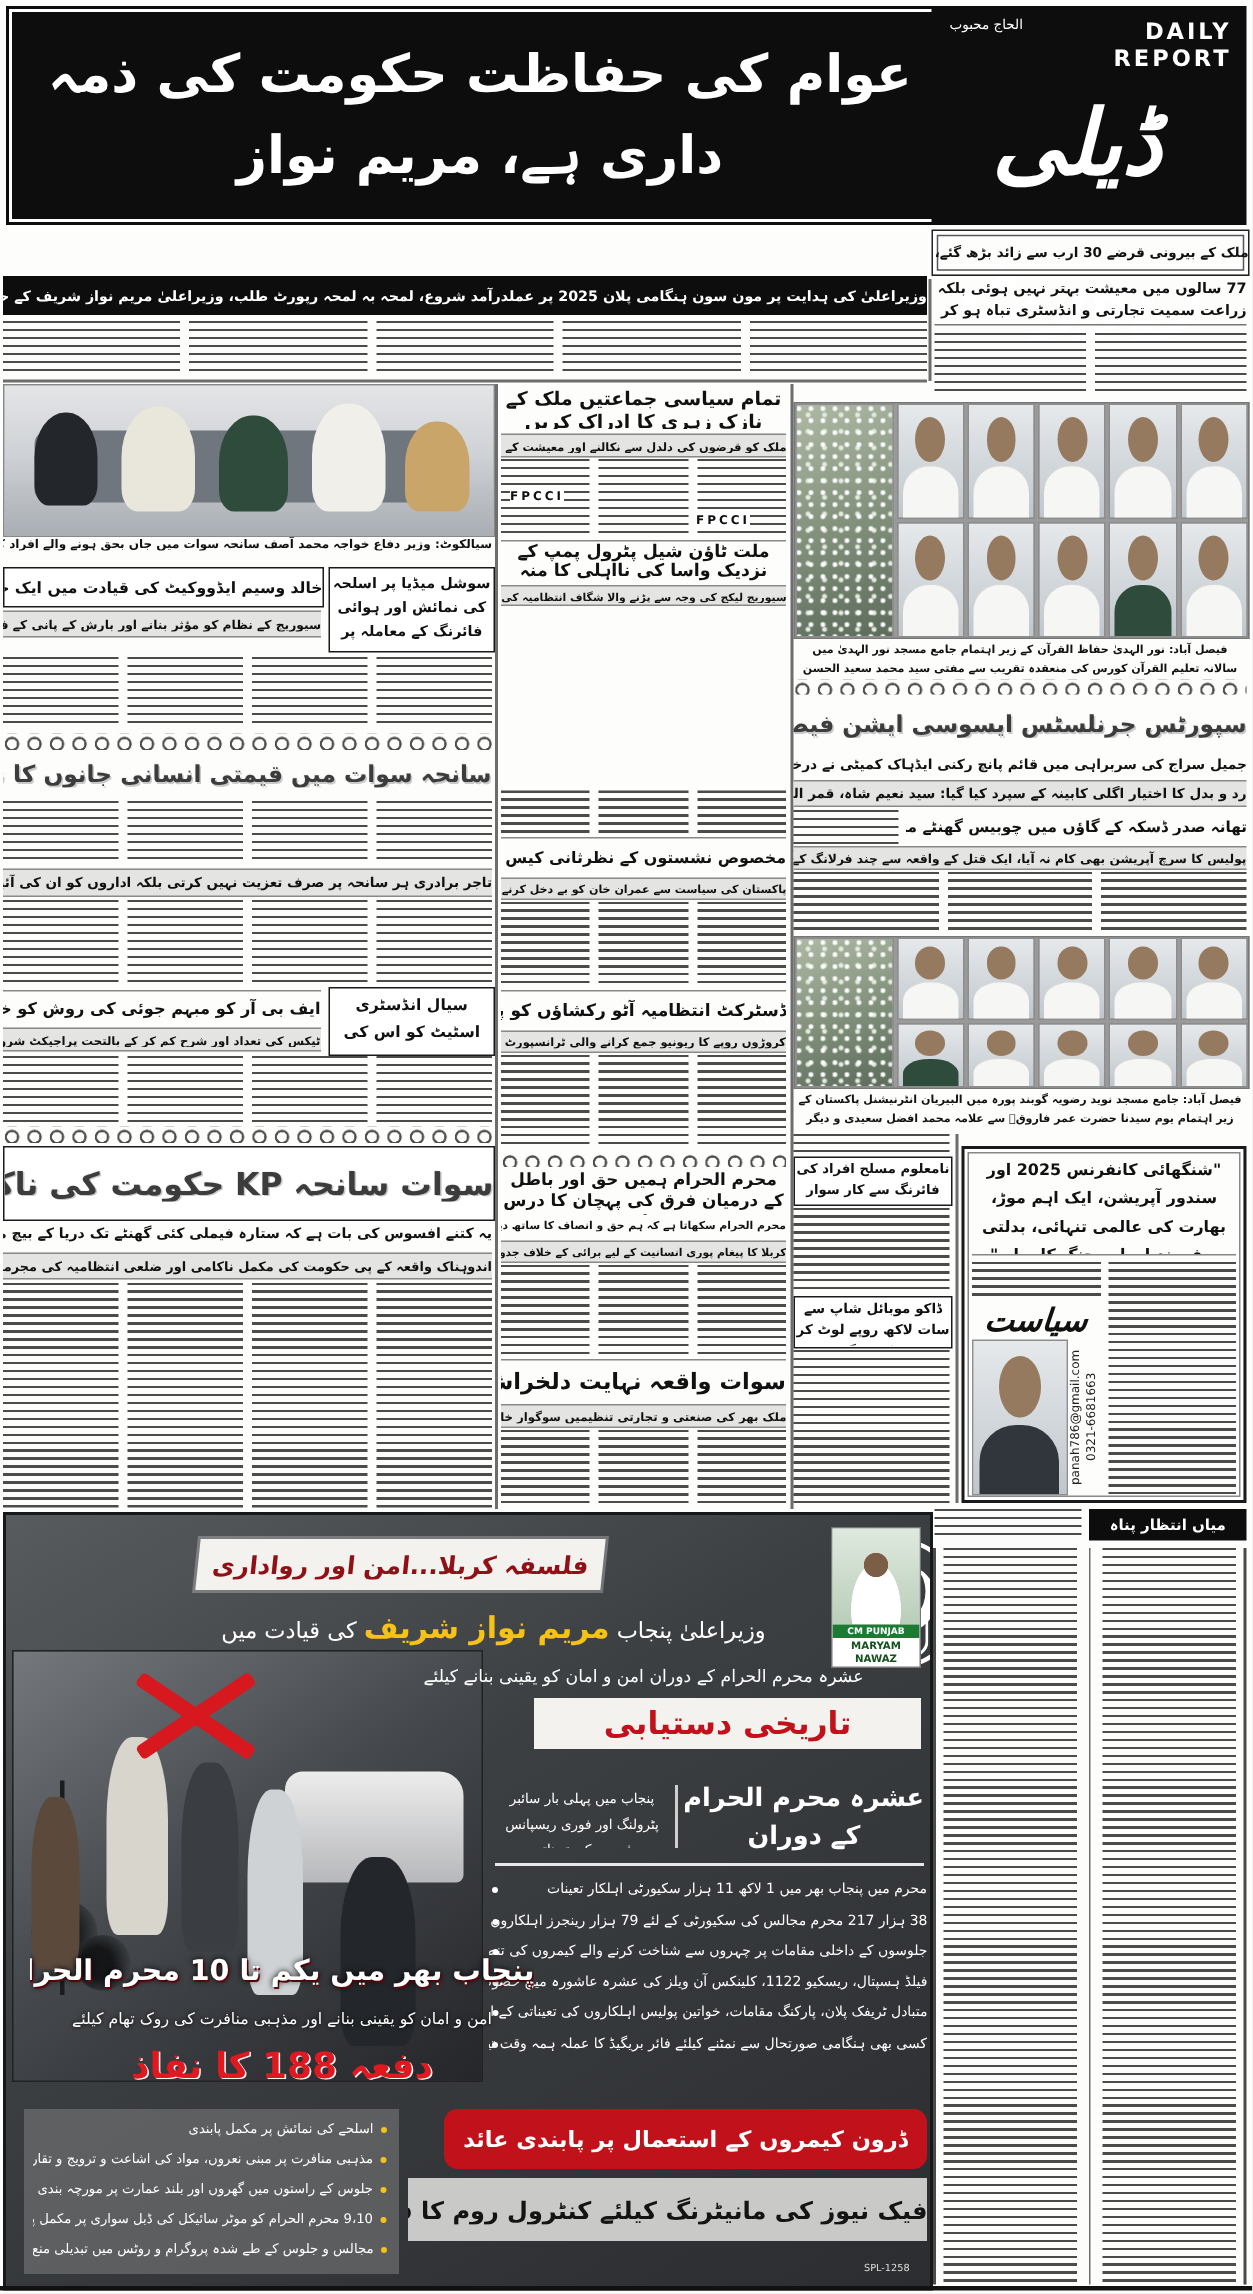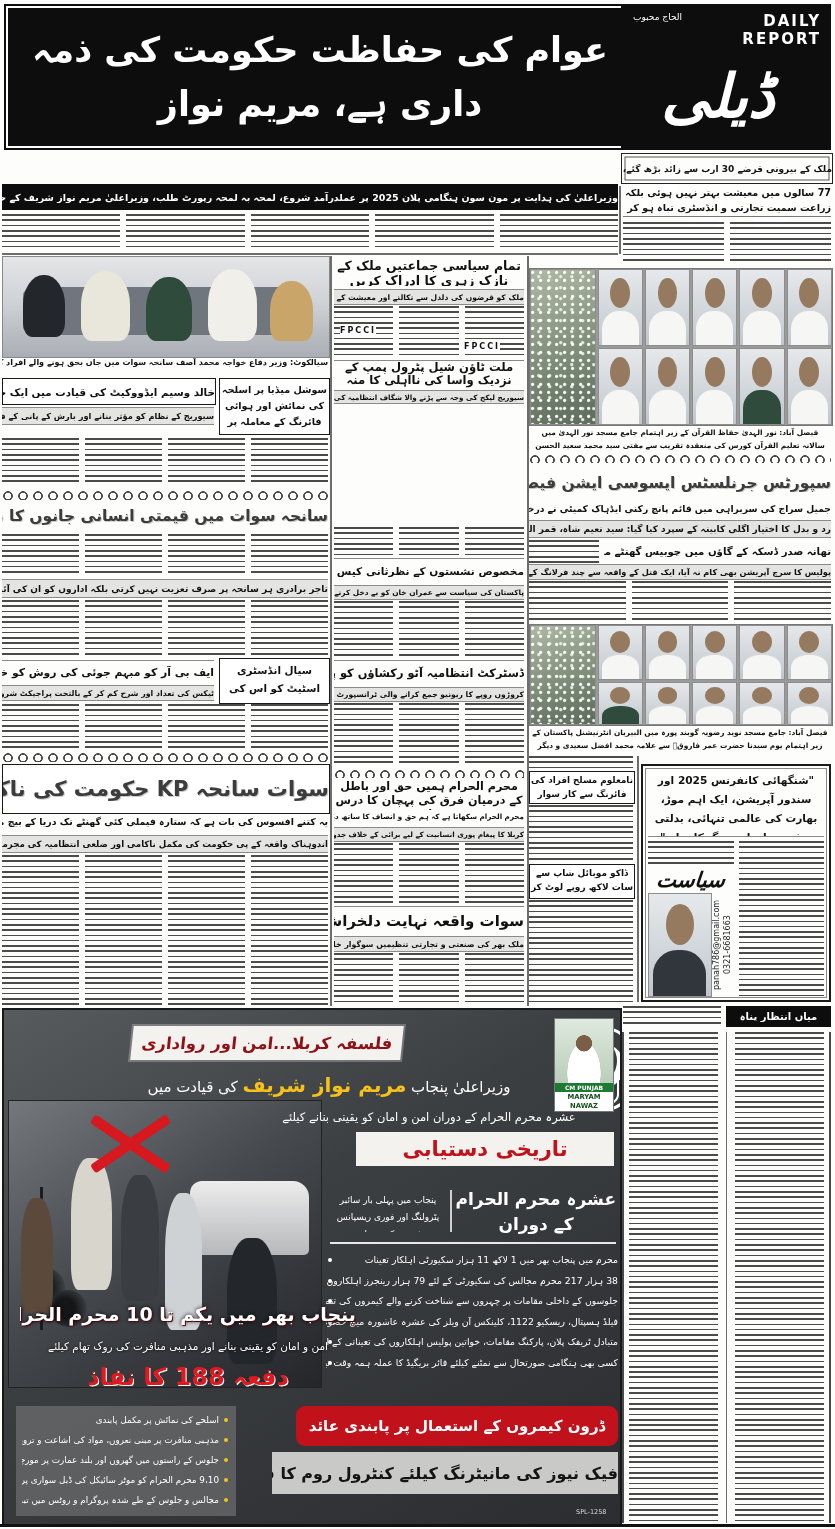--- a/index.html
+++ b/index.html
@@ -419,21 +419,21 @@
       <div>جلوسوں کے داخلی مقامات پر چہروں سے شناخت کرنے والے کیمروں کی تنصیب</div>
       <div>فیلڈ ہسپتال، ریسکیو 1122، کلینکس آن ویلز کی عشرہ عاشورہ میں خصوصی دستیابی</div>
       <div>متبادل ٹریفک پلان، پارکنگ مقامات، خواتین پولیس اہلکاروں کی تعیناتی کے انتظامات مکمل</div>
       <div>کسی بھی ہنگامی صورتحال سے نمٹنے کیلئے فائر بریگیڈ کا عملہ ہمہ وقت تیار</div>
     </div>
 
     <div class="abs c nw b" style="left:16px;top:286px;width:336px;height:36px;color:#fff;font-size:19px;line-height:36px;text-shadow:0 0 4px #000,1px 1px 0 #7a0b10;">پنجاب بھر میں یکم تا 10 محرم الحرام</div>
     <div class="abs c nw" style="left:16px;top:326px;width:336px;height:20px;color:#fff;font-size:10.5px;line-height:20px;text-shadow:0 0 3px #000;">امن و امان کو یقینی بنانے اور مذہبی منافرت کی روک تھام کیلئے</div>
     <div class="abs c nw b" style="left:56px;top:348px;width:256px;height:38px;color:#e01820;font-size:24px;line-height:38px;text-shadow:1px 1px 0 #fff;">دفعہ 188 کا نفاذ</div>
 
-    <div class="abs panel dot5" style="left:12px;top:396px;width:220px;height:110px;padding:4px 6px;box-sizing:border-box;">
+    <div class="abs panel dot5" style="left:12px;top:396px;width:250px;height:110px;padding:4px 6px;box-sizing:border-box;">
       <div>اسلحے کی نمائش پر مکمل پابندی</div>
       <div>مذہبی منافرت پر مبنی نعروں، مواد کی اشاعت و ترویج و تقاریر کی مکمل ممانعت</div>
       <div>جلوس کے راستوں میں گھروں اور بلند عمارت پر مورچہ بندی پر مکمل پابندی</div>
       <div>9،10 محرم الحرام کو موٹر سائیکل کی ڈبل سواری پر مکمل پابندی عائد</div>
       <div>مجالس و جلوس کے طے شدہ پروگرام و روٹس میں تبدیلی منع</div>
     </div>
 
     <div class="abs redbox c" style="left:292px;top:396px;width:322px;height:40px;display:flex;align-items:center;justify-content:center;">
       <div class="b nw" style="font-size:15px;width:100%;">ڈرون کیمروں کے استعمال پر پابندی عائد</div>
     </div>

